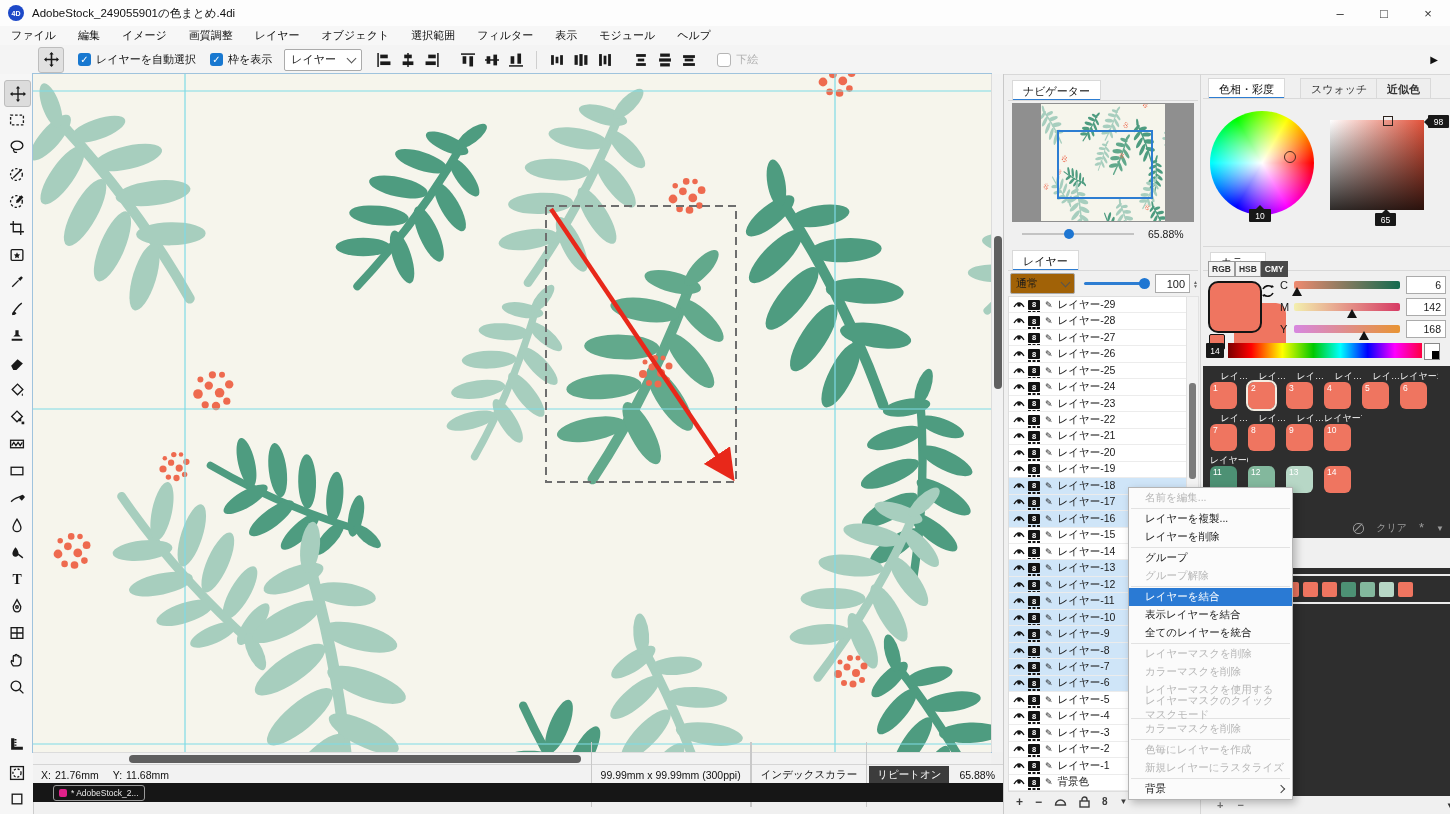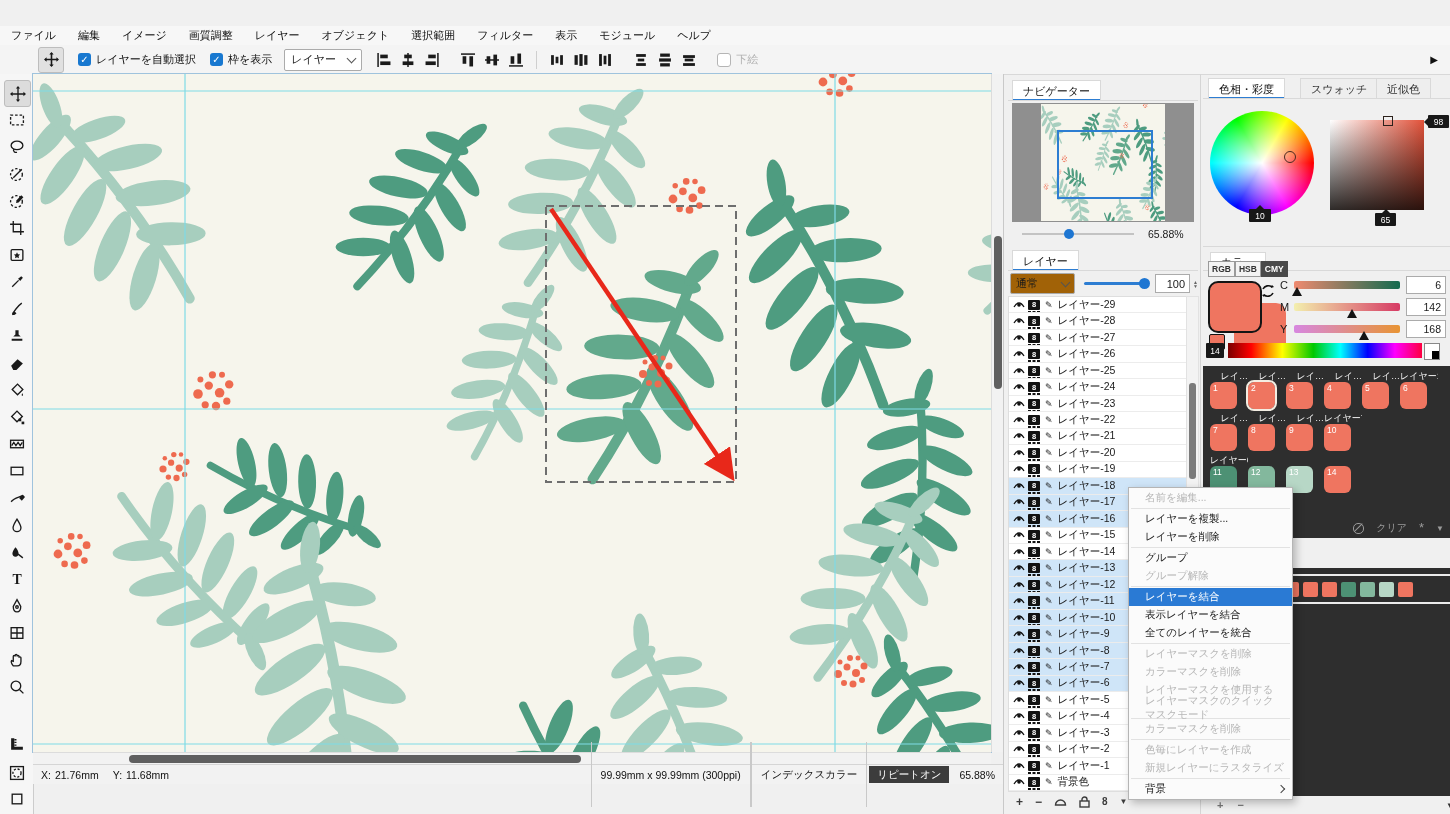--- a/index.html
+++ b/index.html
@@ -132,20 +132,29 @@
   .cm-item.dis{color:#b6b6b6;border-radius:9px;}
   .cm-item.hl{background:#2a7ad4;color:#fff;}
   .cm-sep{height:1px;background:#e2e2e2;margin:1px 2px;}
   .cm-chev{margin-left:auto;width:5px;height:5px;border-right:1.3px solid #444;border-bottom:1.3px solid #444;transform:rotate(-45deg);}
 </style>
 </head>
 <body>
 
 <div id="app">
 
+  <div class="abs titlebar">
+    <div class="app-badge">4D</div>
+    <div class="title-text">AdobeStock_249055901の色まとめ.4di</div>
+    <div class="win-controls">
+      <div class="win-btn">–</div>
+      <div class="win-btn">□</div>
+      <div class="win-btn">×</div>
+    </div>
+  </div>
 
   <div class="abs menubar" id="menubar">
       <span class="menu-item">ファイル</span>
       <span class="menu-item">編集</span>
       <span class="menu-item">イメージ</span>
       <span class="menu-item">画質調整</span>
       <span class="menu-item">レイヤー</span>
       <span class="menu-item">オブジェクト</span>
       <span class="menu-item">選択範囲</span>
       <span class="menu-item">フィルター</span>
@@ -482,20 +491,26 @@
         <span>インデックスカラー</span>
       </div>
     <div class="st-dark">
         <span>リピートオン</span>
       </div>
     <div class="st-seg" style="border-right:none">
         <span>65.88%</span>
       </div>
   </div>
 
+  <div class="abs docbar">
+    <div class="doctab">
+      <span class="doc-ico"></span>
+      <span>* AdobeStock_2...</span>
+    </div>
+  </div>
 
   <div class="abs" style="left:1003px;top:74px;width:1px;height:740px;background:#c9c9c9"></div>
   <div class="abs" style="left:1200px;top:74px;width:1px;height:740px;background:#d5d5d5"></div>
 
   <div class="panel-tab active" style="left:1012px;top:80px;">
       <span>ナビゲーター</span>
     </div>
   <div class="hline" style="left:1008px;top:100px;width:190px;"></div>
   <div class="abs nav-thumb">
     <div class="nav-doc">
@@ -820,21 +835,21 @@
     <span style="font-size:10px">8</span>
     <span style="font-size:8px">▼</span>
   </div>
 
   <div class="panel-tab active" style="left:1208px;top:78px;">
       <span>色相・彩度</span>
     </div>
   <div class="panel-tab flat" style="left:1300px;top:78px;">
       <span>スウォッチ</span>
     </div>
-  <div class="panel-tab flat" style="left:1376px;top:78px;">
+  <div class="panel-tab flat" style="left:1376px;top:78px;font-weight:bold;">
       <span>近似色</span>
     </div>
   <div class="hline" style="left:1203px;top:98px;width:247px;"></div>
   <div class="abs wheel"></div>
   <div class="abs wheel-mark"></div>
   <div class="chipval ptr-up" style="left:1249px;top:209px;width:22px;height:13px;">
       <span>10</span>
     </div>
   <div class="abs sv"></div>
   <div class="abs sv-mark"></div>

